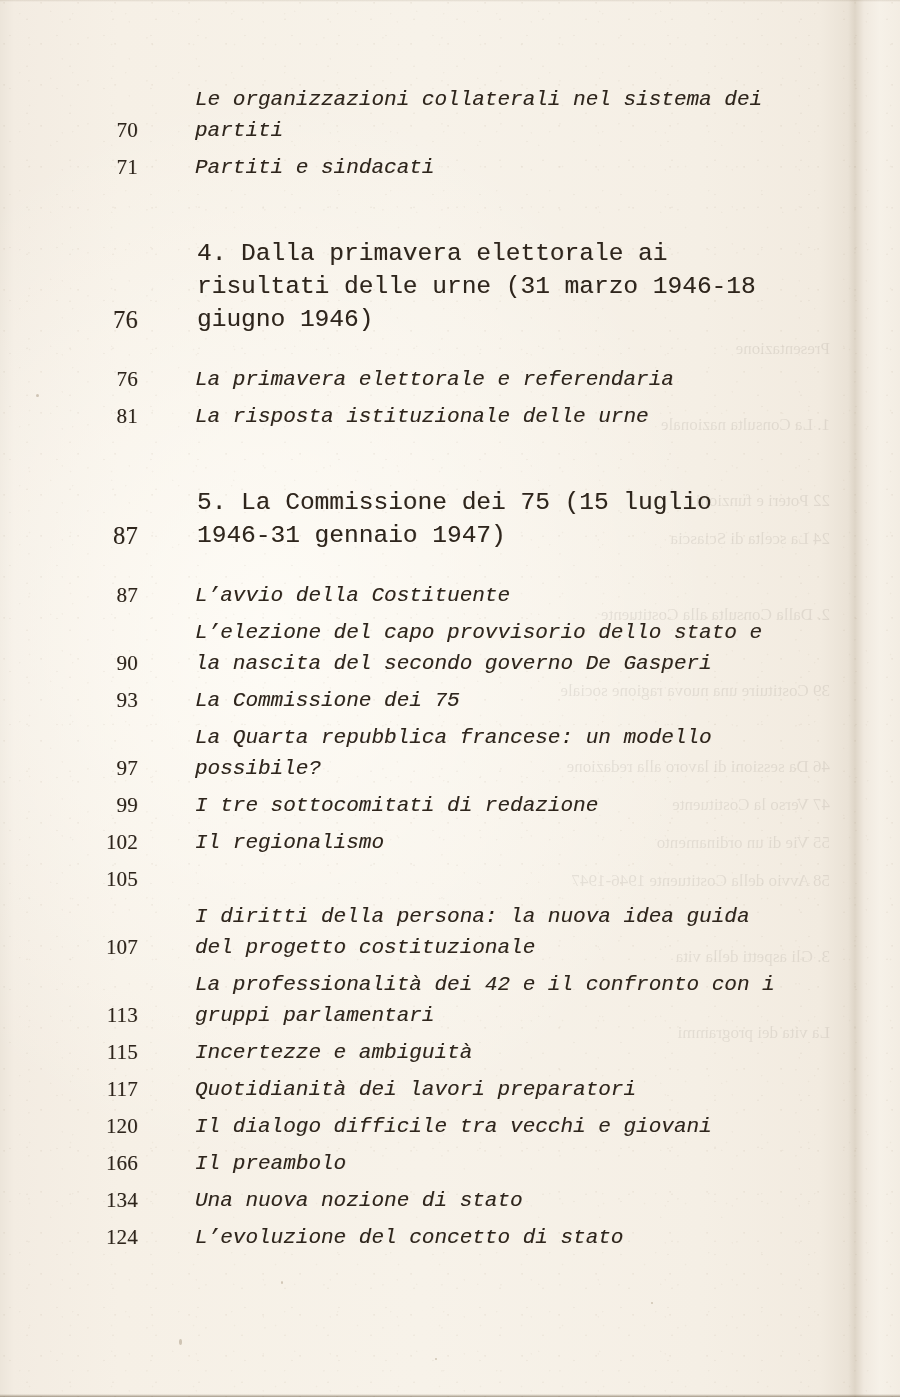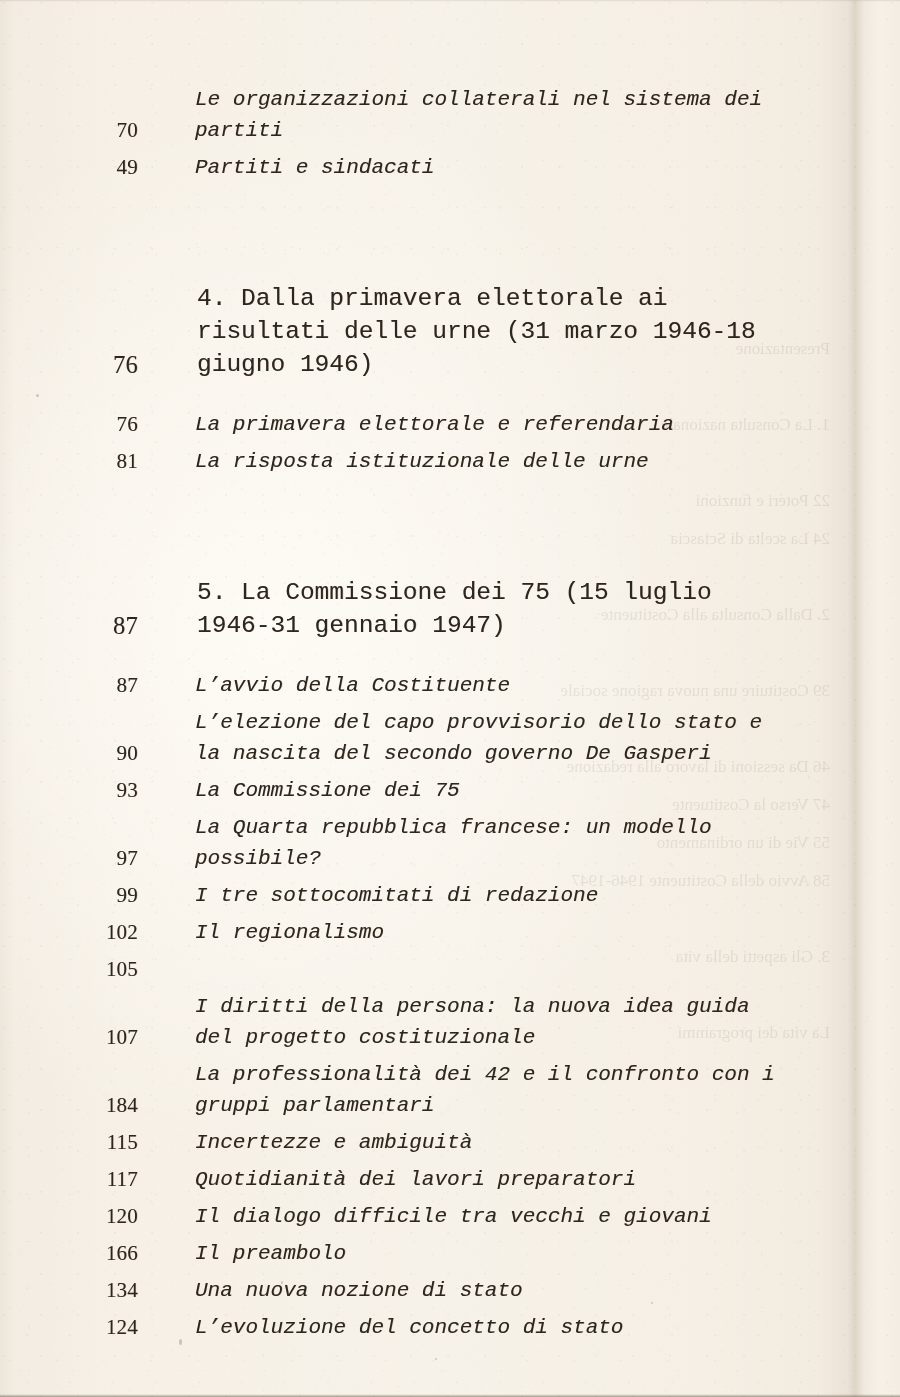--- a/index.html
+++ b/index.html
@@ -123,21 +123,20 @@
     line-height: 33px;
     font-style: normal;
   }
   .chapter .num {
     width: 58px;
     font-size: 24.5px;
   }
   .chapter .txt {
     padding-left: 11px;
     max-width: 600px;
-    margin-top: 45px;
   }
 
   
   .entry {
     font-size: 21px;
     line-height: 31px;
   }
   .entry .num {
     font-size: 21px;
     font-style: normal;
@@ -206,21 +205,21 @@
 <div class="speck" style="left:281px;top:1281px;width:2px;height:3px;"></div>
 <div class="speck" style="left:36px;top:394px;width:3px;height:3px;"></div>
 
 <div id="toc">
   <div id="toc-inner">
       <div class="row ink entry">
         <span class="num">70</span>
         <span class="txt">Le organizzazioni collaterali nel sistema dei partiti</span>
       </div>
       <div class="row ink entry">
-        <span class="num">49</span>
+        <span class="num">71</span>
         <span class="txt">Partiti e sindacati</span>
       </div>
       <div class="row ink chapter gap-before-chapter">
         <span class="num">76</span>
         <span class="txt">4. Dalla primavera elettorale ai risultati delle urne (31 marzo 1946-18 giugno 1946)</span>
       </div>
       <div class="row ink entry gap-after-chapter">
         <span class="num">76</span>
         <span class="txt">La primavera elettorale e referendaria</span>
       </div>
@@ -257,21 +256,21 @@
         <span class="txt">Il regionalismo</span>
       </div>
       <div class="row ink entry">
         <span class="num">105</span>
       </div>
       <div class="row ink entry">
         <span class="num">107</span>
         <span class="txt">I diritti della persona: la nuova idea guida del progetto costituzionale</span>
       </div>
       <div class="row ink entry">
-        <span class="num">184</span>
+        <span class="num">113</span>
         <span class="txt">La professionalità dei 42 e il confronto con i gruppi parlamentari</span>
       </div>
       <div class="row ink entry">
         <span class="num">115</span>
         <span class="txt">Incertezze e ambiguità</span>
       </div>
       <div class="row ink entry">
         <span class="num">117</span>
         <span class="txt">Quotidianità dei lavori preparatori</span>
       </div>

